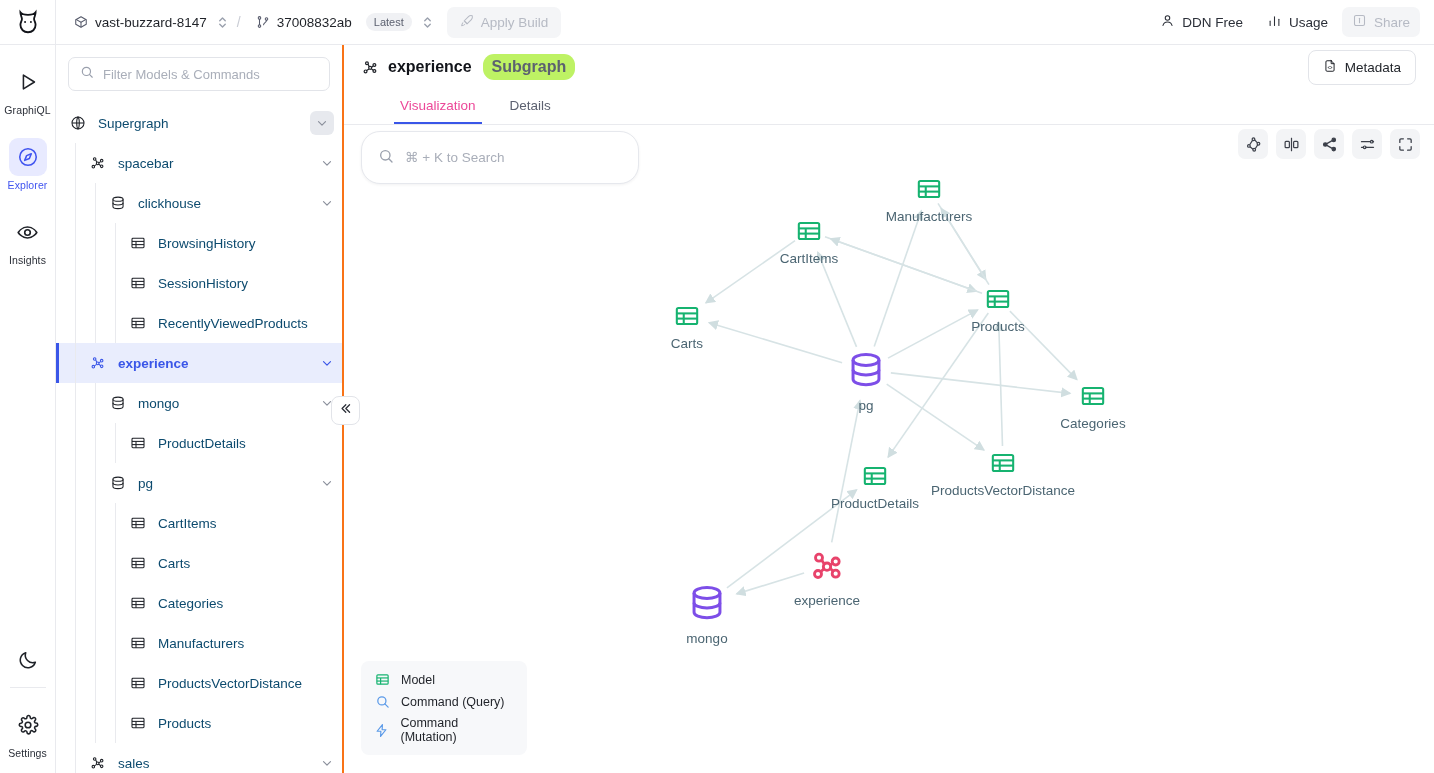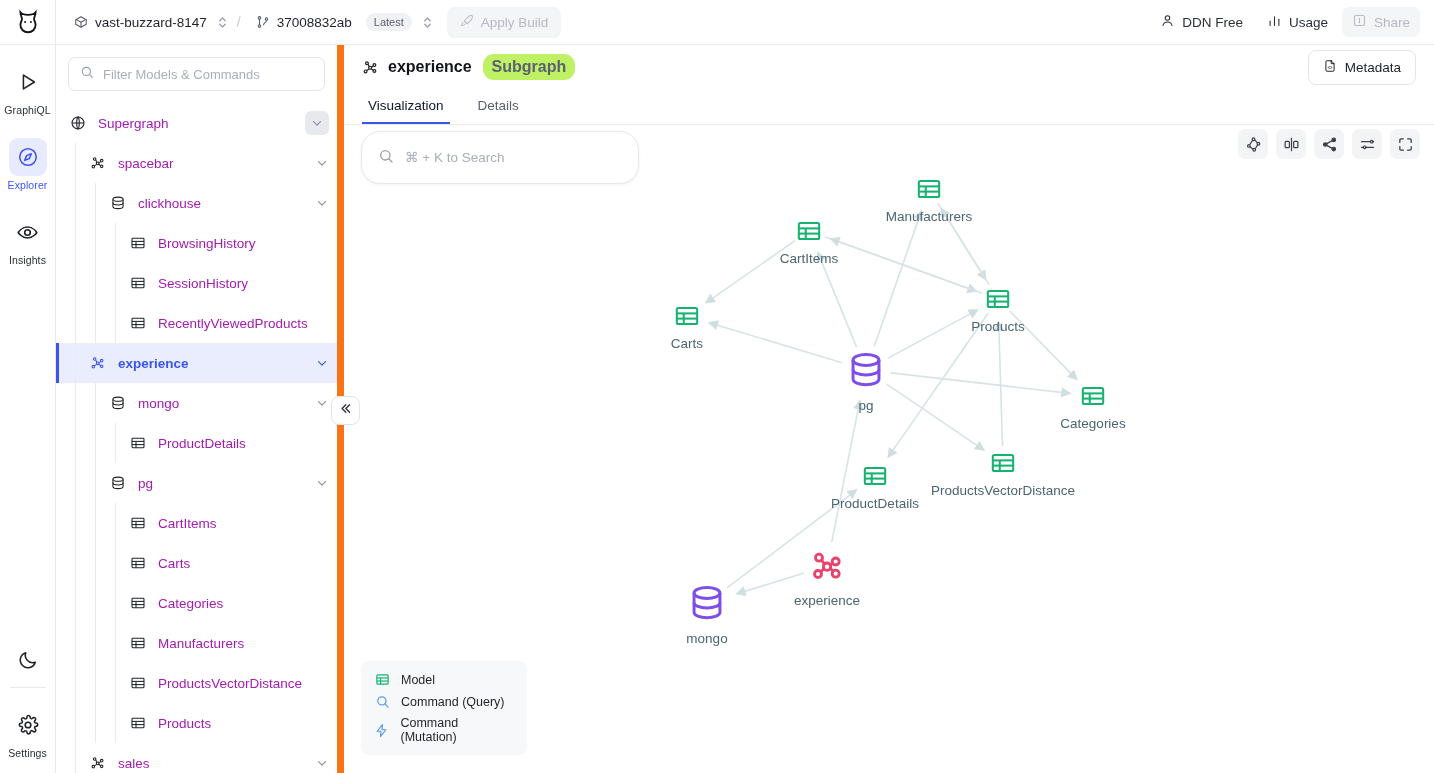--- a/index.html
+++ b/index.html
@@ -59,36 +59,36 @@
     color: #1f2228;
   }
   .rail-item.active .rail-ic { background: #e8eaff; color: #4054f0; }
   .rail-label { font-size: 10.5px; color: #2b2f38; letter-spacing: .1px; }
   .rail-item.active .rail-label { color: #4054f0; }
   .rail-bottom { margin-top: auto; display: flex; flex-direction: column; align-items: center; width: 56px; padding-bottom: 14px; }
   .rail-sep { width: 36px; height: 1px; background: #e9eaee; margin: 8px 0 18px; }
 
   
   .sidebar {
-    width: 288px; flex: 0 0 288px; border-right: 7px solid #f97316;
+    width: 288px; flex: 0 0 288px; border-right: 2px solid #f97316;
     display: flex; flex-direction: column; background: #fff; overflow: hidden; position: relative;
   }
   .filter-wrap { padding: 12px; }
   .filter-box {
     height: 34px; border: 1px solid #e2e4e9; border-radius: 7px; display: flex; align-items: center;
     gap: 9px; padding: 0 11px; background: #fff;
   }
   .filter-box input {
     border: none; outline: none; font-size: 13px; color: #1f2228; width: 100%;
     font-family: "Liberation Sans", sans-serif; background: transparent;
   }
   .filter-box input::placeholder { color: #a9aeb9; }
   .tree { overflow: hidden; flex: 1; padding-bottom: 6px; }
   .node {
-    display: flex; align-items: center; height: 40px; font-size: 13.5px; color: #a21caf;
+    display: flex; align-items: center; height: 40px; font-size: 13.5px; color: #0c4a6e;
     cursor: pointer; position: relative; padding-right: 8px;
   }
   .node .nic { display: flex; align-items: center; justify-content: center; width: 20px; margin-right: 10px; color: #1f2228; flex: 0 0 20px; }
   .node .nlabel { white-space: nowrap; overflow: hidden; }
   .node .chev { margin-left: auto; color: #8b909c; display: flex; align-items: center; flex: 0 0 auto; }
   .node .chev.boxed { background: #e7e9ee; border-radius: 6px; width: 24px; height: 24px; justify-content: center; }
   .node.sel { background: #e9edfd; color: #3a56e8; font-weight: 700; }
   .node.sel .nic, .node.sel .chev { color: #3a56e8; }
   .node.sel::before { content: ""; position: absolute; left: 0; top: 0; bottom: 0; width: 3px; background: #3a56e8; }
   .guide { position: absolute; top: 0; bottom: 0; width: 1px; background: #e9eaee; }
@@ -112,21 +112,21 @@
   .metadata-btn {
     margin-left: auto; display: flex; align-items: center; gap: 8px;
     border: 1px solid #e2e4e9; border-radius: 8px; padding: 8px 14px;
     font-size: 13.5px; color: #1f2228; background: #fff; cursor: pointer; font-weight: 500;
   }
   .tabsbar { height: 36px; flex: 0 0 36px; display: flex; align-items: flex-end; padding: 0 18px; border-bottom: 1px solid #e9eaee; }
   .tab {
     font-size: 13.5px; color: #5c6170; padding: 0 6px 9px; margin-right: 22px;
     cursor: pointer; border-bottom: 2px solid transparent;
   }
-  .tab.active { color: #0f172a; border-bottom-color: #3a56e8; }
+  .tab.active { color: #ec4899; border-bottom-color: #3a56e8; margin-left: 32px; }
 
   .canvas { flex: 1; position: relative; overflow: hidden; background: #fff; }
   .searchpill {
     position: absolute; left: 17px; top: 6px; width: 278px; height: 53px;
     border: 1px solid #e6e8ed; border-radius: 19px; background: #fff;
     display: flex; align-items: center; gap: 11px; padding: 0 16px;
     box-shadow: 0 1px 3px rgba(20,22,30,.06); z-index: 9;
   }
   .searchpill input {
     border: none; outline: none; font-size: 13.5px; color: #1f2228;

